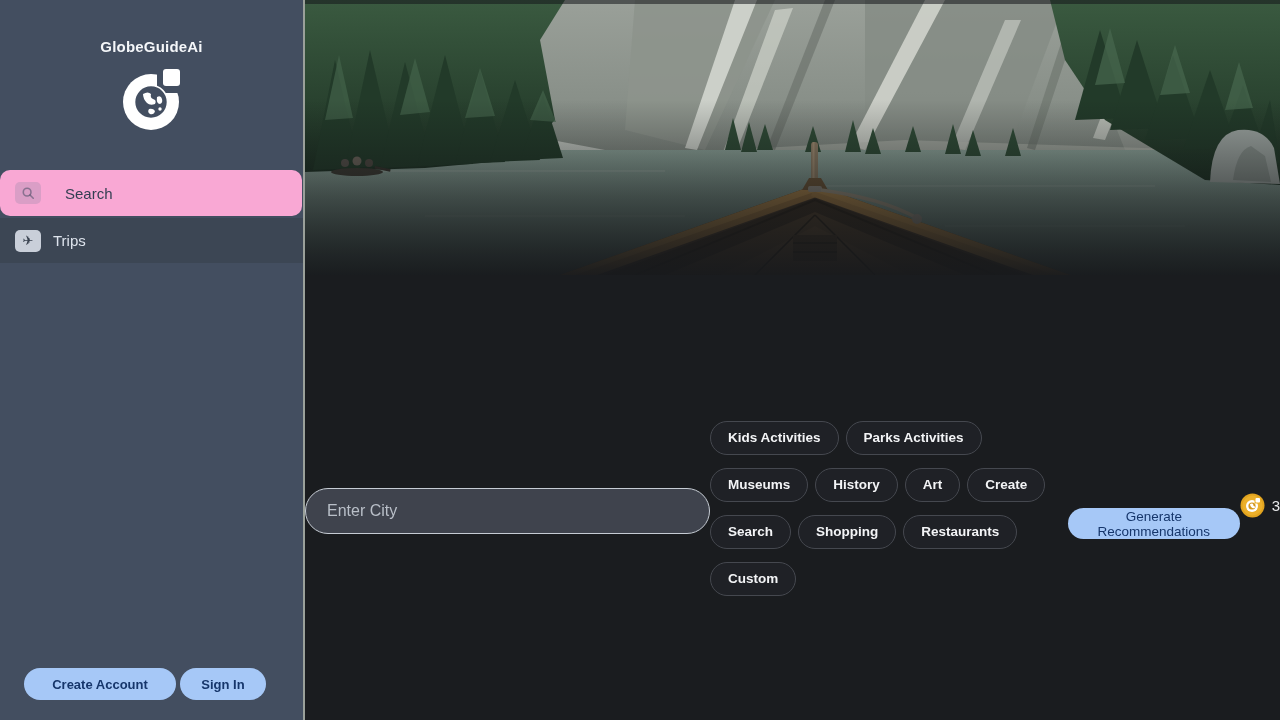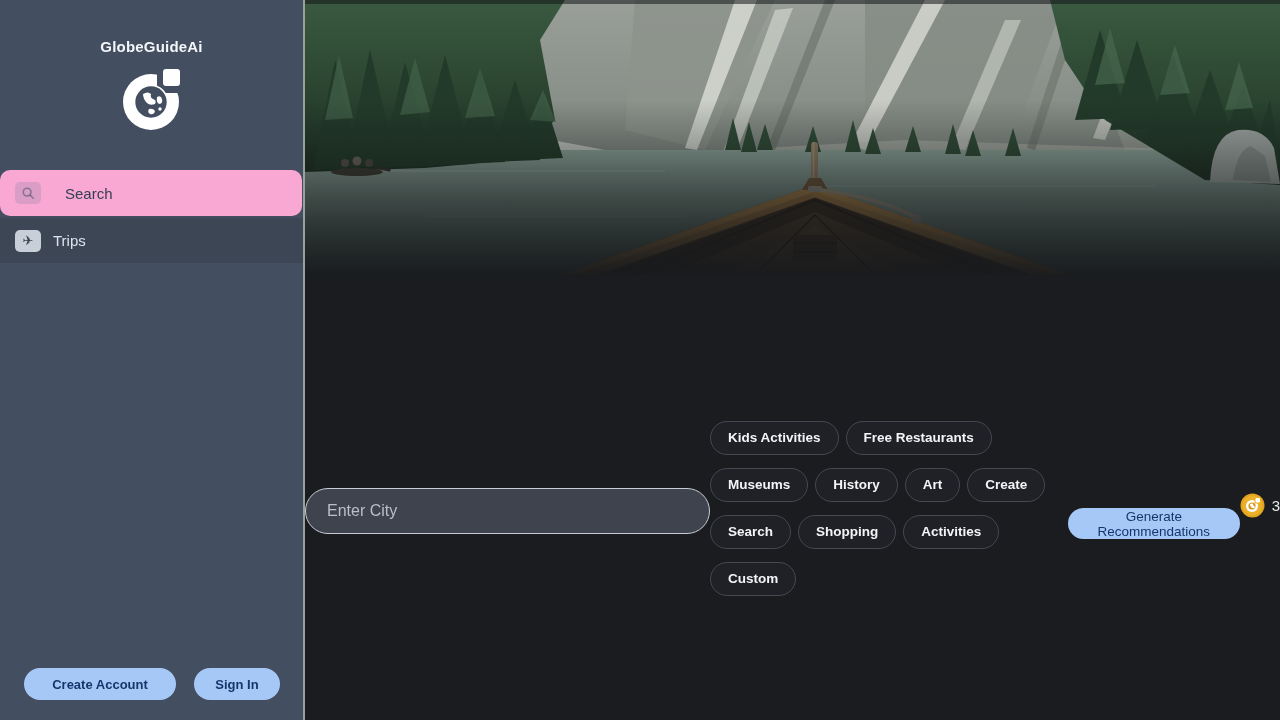--- a/index.html
+++ b/index.html
@@ -20,21 +20,21 @@
   .nav-item.active .nav-label { color:#333f52; }
   .nav-item.plain { background:#3c4654; height:45px; }
   .nav-label { font-size:15px; color:#dde3ec; font-weight:500; margin-left:12px; }
   .nav-icon-box { width:26px; height:22px; border-radius:5px; margin-left:15px;
                   display:flex; align-items:center; justify-content:center; }
   .nav-item.active .nav-icon-box { background:rgba(110,124,148,0.22); }
   .nav-item.plain .nav-icon-box { background:#c9cfd9; }
   .plane-glyph { font-size:13px; color:#39424f; line-height:1;
                  font-family:"DejaVu Sans", sans-serif; }
 
-  .side-actions { position:absolute; bottom:20px; left:24px; display:flex; gap:18px; }
+  .side-actions { position:absolute; bottom:20px; left:24px; display:flex; gap:4px; }
   .pill-btn { background:#a6c8f7; color:#16366b; border:none; border-radius:16px;
               height:32px; font-size:13px; font-weight:bold; cursor:pointer;
               font-family:"Liberation Sans", sans-serif; display:flex;
               align-items:center; justify-content:center; }
   .btn-create { width:152px; }
   .btn-signin { width:86px; }
 
   
   .main { position:relative; flex:1; height:720px; background:#1a1c1f; overflow:hidden; }
   .hero { position:relative; width:100%; height:275px; background:#7e8a84; }
@@ -257,28 +257,28 @@
 
         <rect x="0" y="100" width="975" height="175" fill="url(#fade)"></rect>
       </svg>
     </div>
 
     <div class="content">
       <input class="city-input" type="text" placeholder="Enter City" style="">
 
       <div class="chips">
         <button class="chip">Kids Activities</button>
-        <button class="chip">Free Restaurants</button>
+        <button class="chip">Parks Activities</button>
         <button class="chip">Museums</button>
         <button class="chip">History</button>
         <button class="chip">Art</button>
         <button class="chip">Create</button>
         <button class="chip">Search</button>
         <button class="chip">Shopping</button>
-        <button class="chip">Activities</button>
+        <button class="chip">Restaurants</button>
         <button class="chip">Custom</button>
       </div>
 
       <button class="generate-btn">Generate Recommendations</button>
 
       <div class="credits">
         <span class="coin">
           <svg viewBox="0 0 25 25" width="25" height="25">
             <circle cx="12.5" cy="12.5" r="12" fill="#e2a41f"></circle>
             <circle cx="12.5" cy="12.5" r="10" fill="#ecb02b"></circle>

